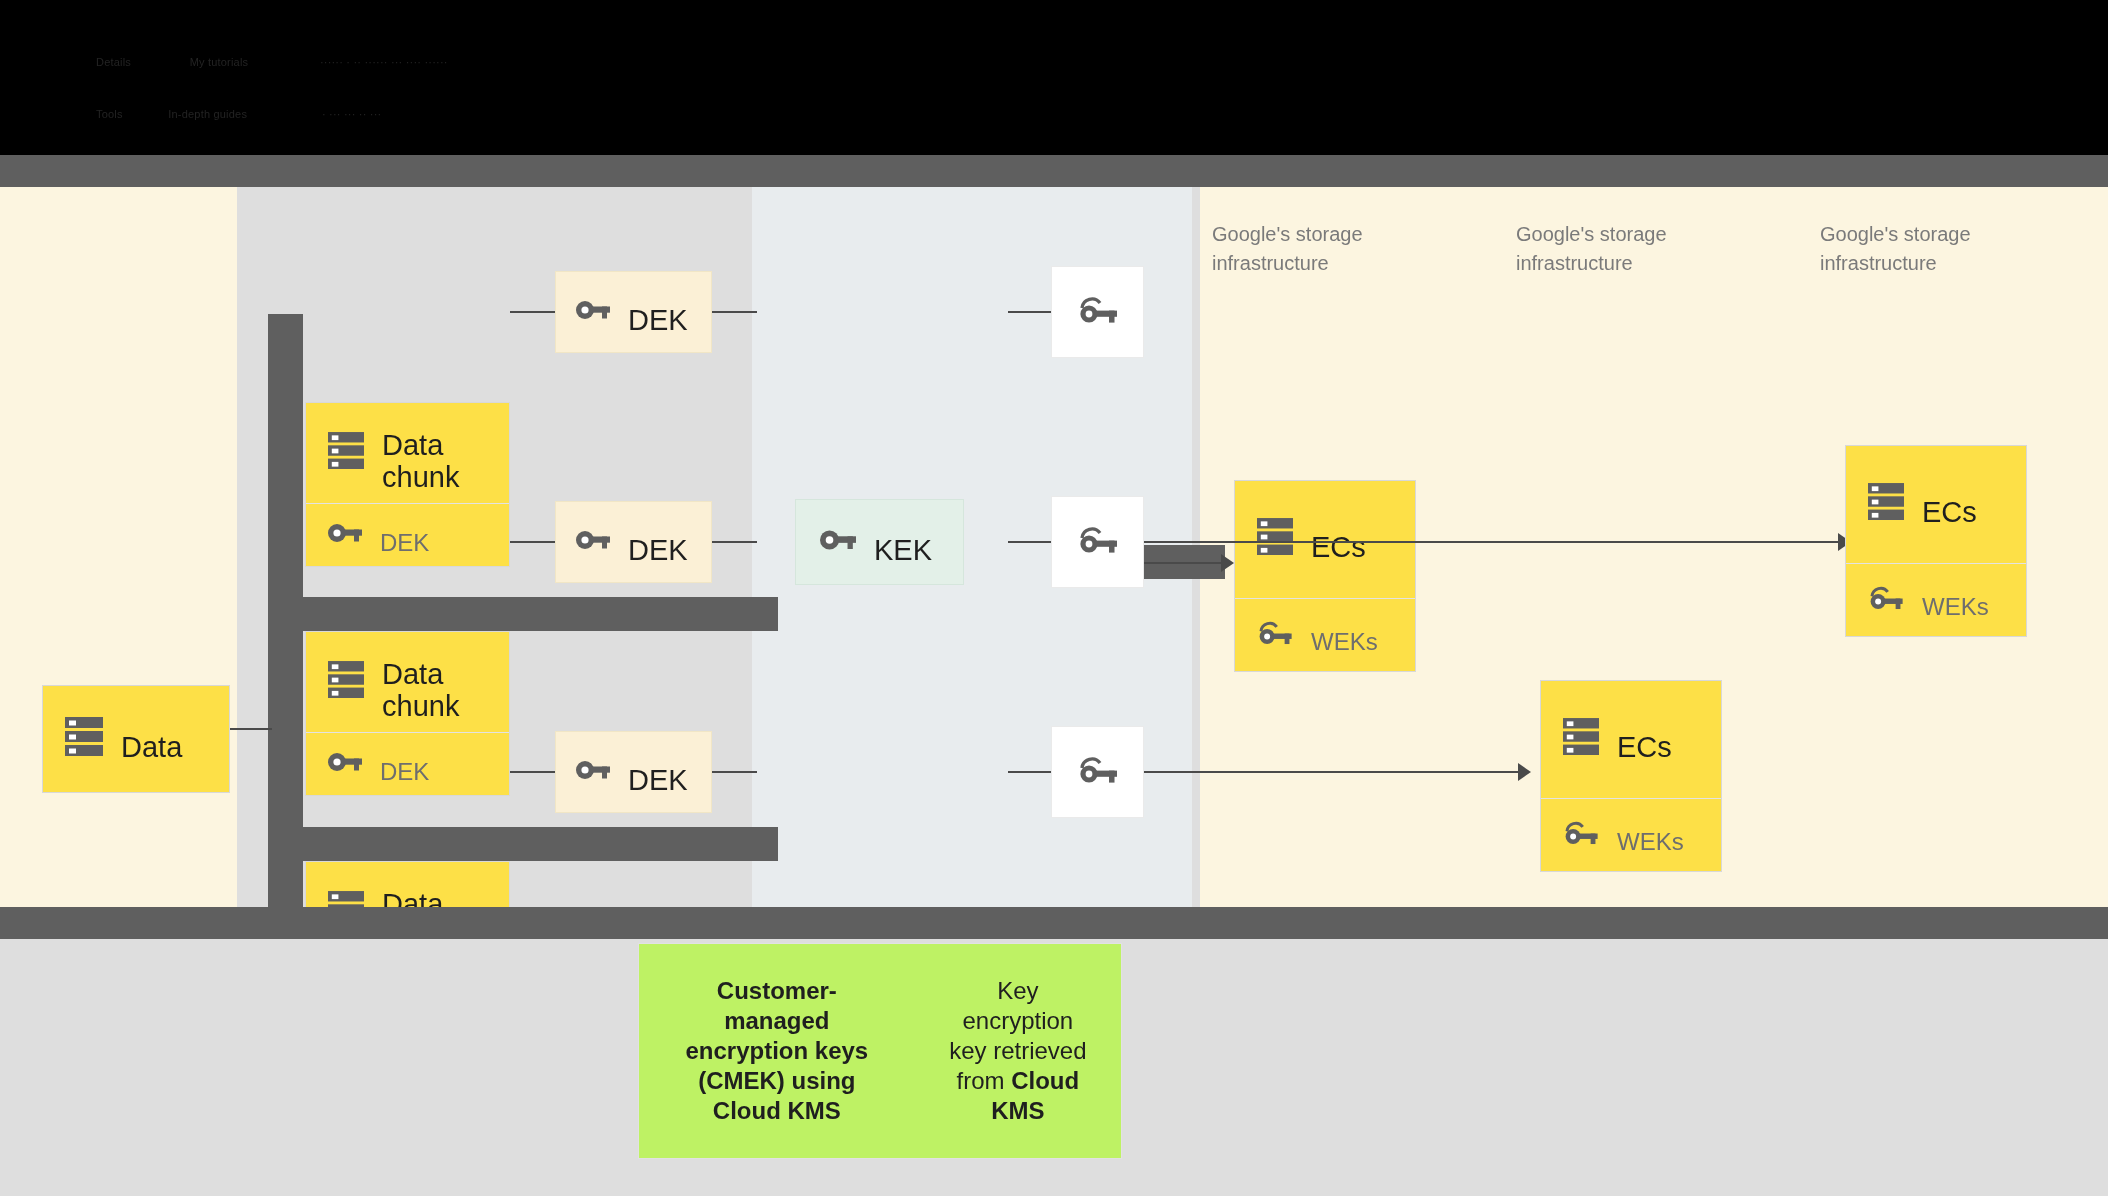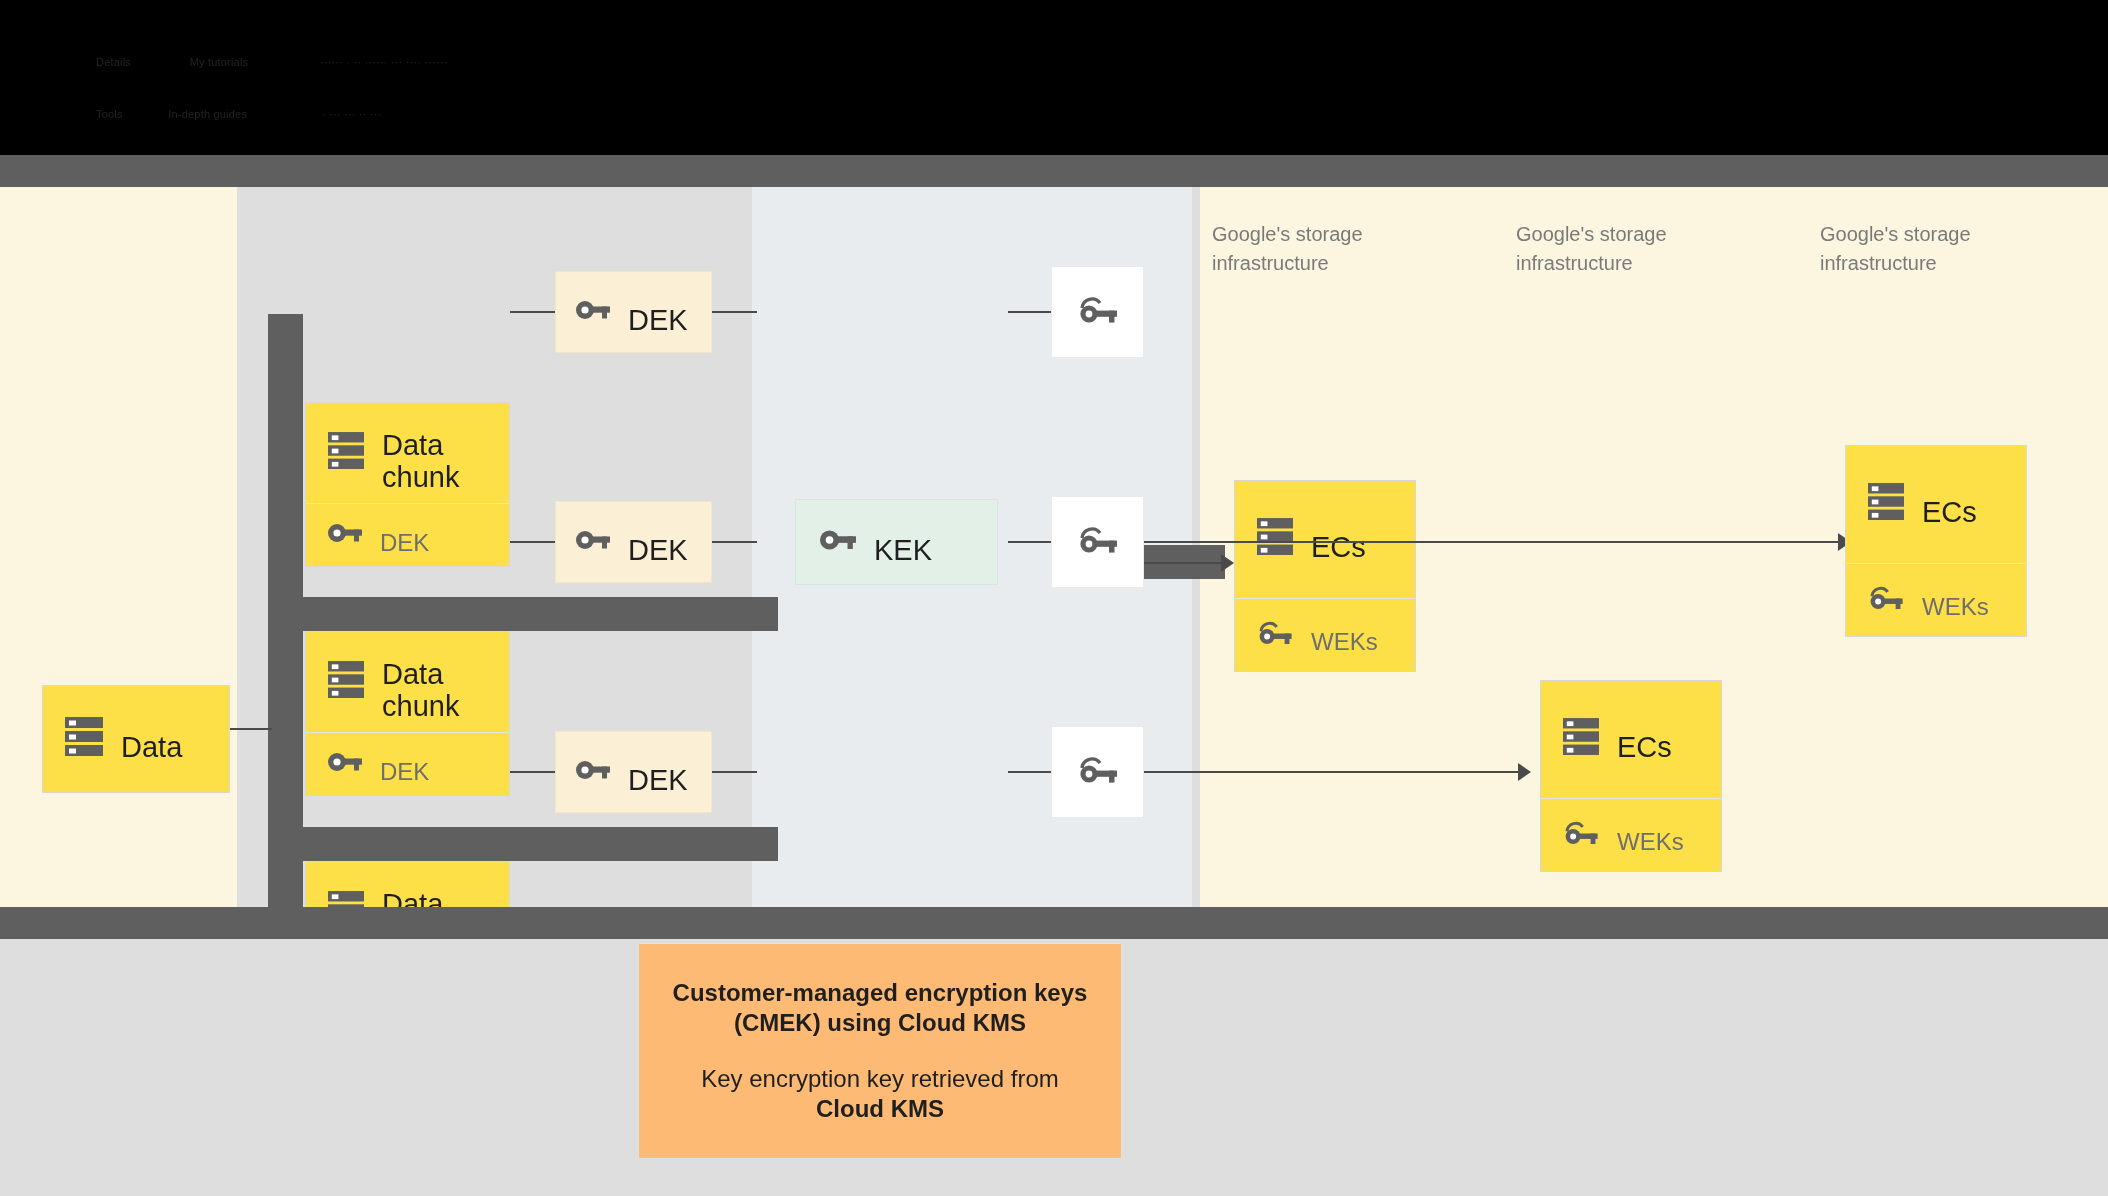--- a/index.html
+++ b/index.html
@@ -121,22 +121,22 @@
     white-space:pre-line;
   }
 
   
   .footer{
     position:absolute;left:0;top:939px;width:2108px;height:257px;
     background:#dedede;
   }
   .caption{
     position:absolute;left:638px;top:943px;width:484px;height:216px;
-    background:#fdba74;border:1px solid #e2e2e2;box-sizing:border-box;
-    display:flex;flex-direction:column;align-items:center;justify-content:center;
+    background:#bef264;border:1px solid #e2e2e2;box-sizing:border-box;
+    display:flex;flex-direction:row;align-items:center;justify-content:center;
     text-align:center;
   }
   .caption .l1{font-size:24px;font-weight:bold;color:#1f1f1f;line-height:30px;padding:0 26px;}
   .caption .gap{height:26px;}
   .caption .l2{font-size:24px;color:#1f1f1f;line-height:30px;padding:0 26px;}
   .caption .l2 b{font-weight:bold;}
 </style>
 </head>
 <body>
 
@@ -297,21 +297,21 @@
           <circle cx="9" cy="11" r="9" fill="#5f5f5f"></circle>
             <circle cx="9" cy="11" r="3.6" fill="#fff"></circle>
           <rect x="15" y="7.5" width="19" height="6.2" fill="#5f5f5f"></rect>
           <rect x="26" y="7.5" width="5" height="12" fill="#5f5f5f"></rect>
         </svg>
       </span>
       <span class="lbl">DEK</span>
     </div>
     <div class="line" style="left:712px;top:584px;width:45px;"></div>
 
-    <div class="box-kek" style="left:795px;top:312px;width:203px;height:86px;">
+    <div class="box-kek" style="left:795px;top:312px;width:169px;height:86px;">
       <span class="icon">
         <svg width="36" height="24" viewBox="0 0 34 22" aria-hidden="true">
           <circle cx="9" cy="11" r="9" fill="#5f5f5f"></circle>
             <circle cx="9" cy="11" r="3.6" fill="#fff"></circle>
           <rect x="15" y="7.5" width="19" height="6.2" fill="#5f5f5f"></rect>
           <rect x="26" y="7.5" width="5" height="12" fill="#5f5f5f"></rect>
         </svg>
       </span>
       <span class="lbl">KEK</span>
     </div>

